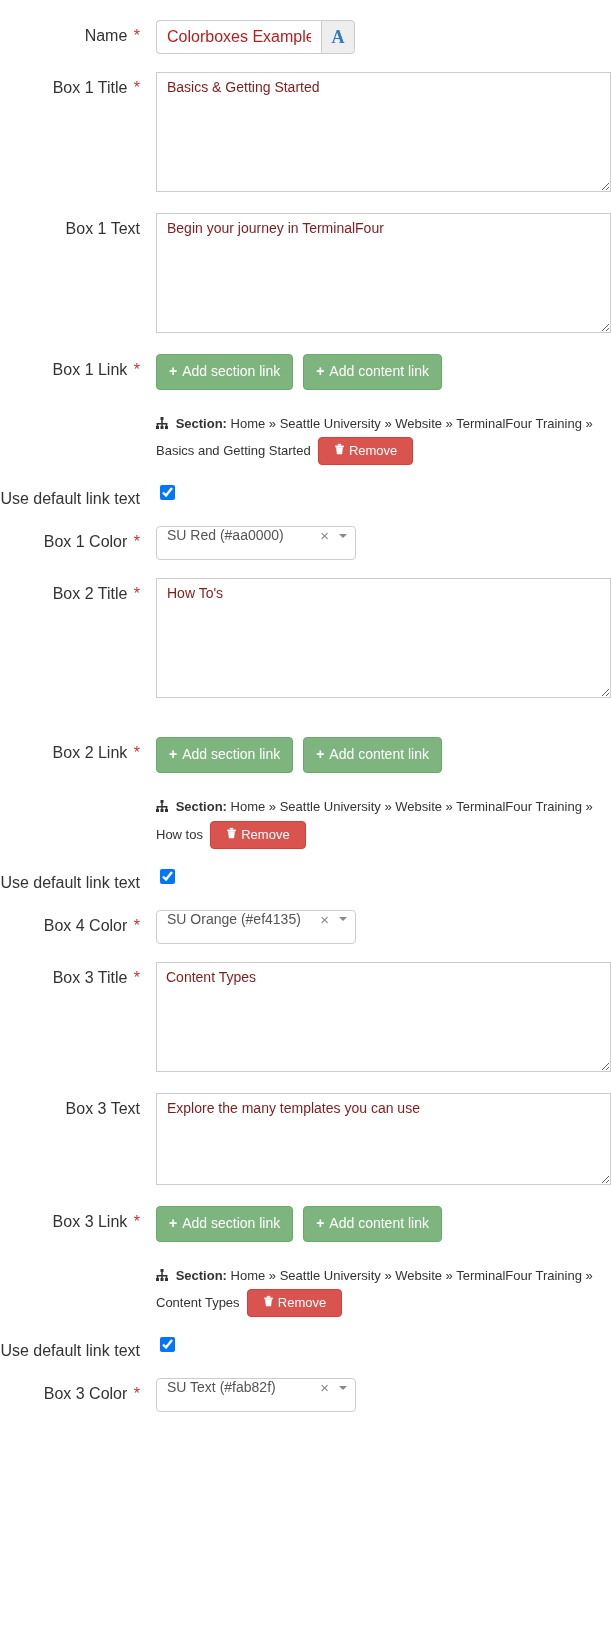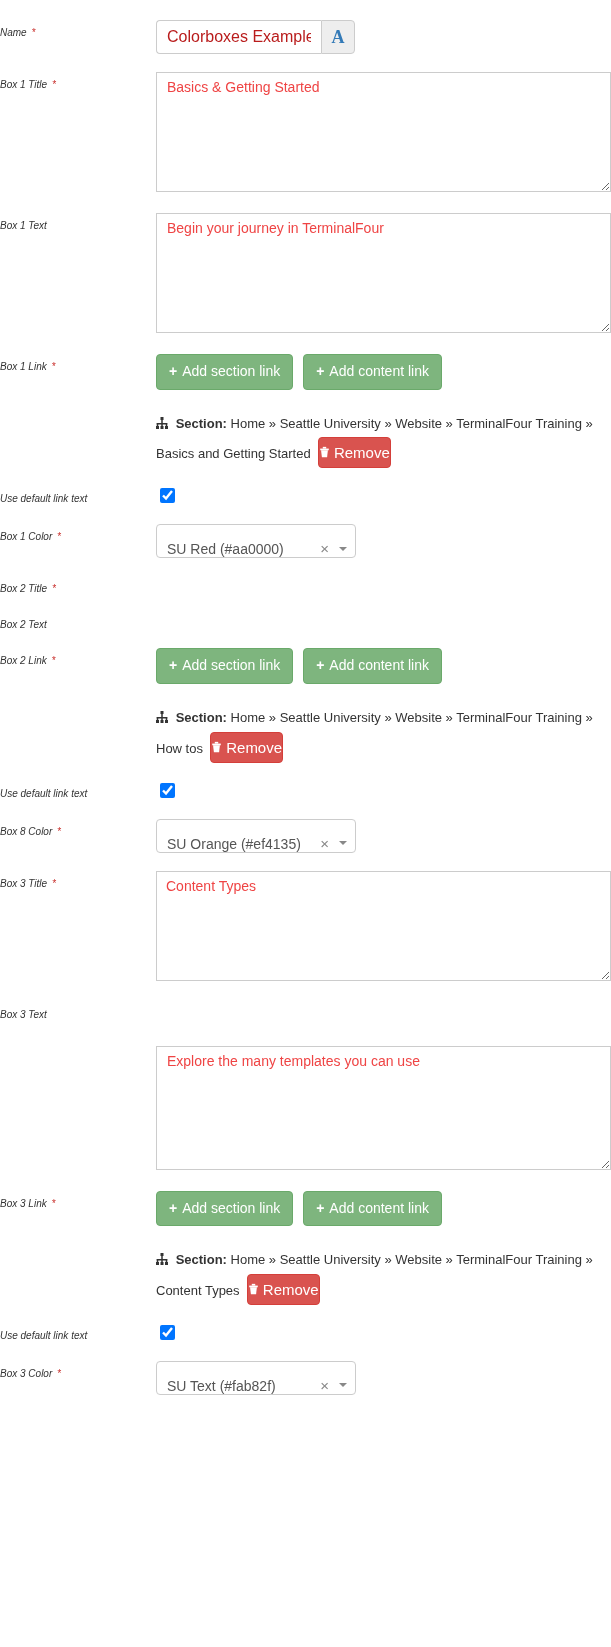--- a/index.html
+++ b/index.html
@@ -12,26 +12,25 @@
     background: #fff;
     width: 611px;
   }
   .form-row {
     display: flex;
     margin-bottom: 18px;
   }
   .label-col {
     width: 156px;
     min-width: 156px;
-    text-align: left;
+    text-align: right;
     padding-right: 16px;
     padding-top: 7px;
     color: #333;
-    font-size: 10px;
-    font-style: italic;
+    font-size: 16px;
   }
   .label-col .req { color: #c9302c; margin-left: 2px; }
   .field-col {
     flex: 1;
     min-width: 0;
   }
   .name-group {
     display: flex;
   }
   .name-input {
@@ -60,37 +59,37 @@
   }
   .textarea {
     width: 455px;
     max-width: 455px;
     height: 120px;
     padding: 6px 10px;
     border: 1px solid #ccc;
     border-radius: 0;
     font-size: 14px;
     font-family: inherit;
-    color: #ef4444;
+    color: #7f1d1d;
     resize: vertical;
   }
   .btn {
     display: inline-flex;
     align-items: center;
     padding: 7px 12px;
     border: 1px solid transparent;
     border-radius: 4px;
     font-size: 14px;
     color: #fff;
     cursor: pointer;
     margin-right: 6px;
     line-height: 1.4;
   }
   .btn-green { background: #7eb57e; border-color: #6aa96a; }
-  .btn-red { background: #d9534f; border-color: #d43f3a; font-size: 15px; padding: 4px 0; }
+  .btn-red { background: #d9534f; border-color: #d43f3a; font-size: 13px; padding: 4px 15px; }
   .plus-icon {
     font-weight: bold;
     margin-right: 5px;
     font-size: 14px;
   }
   .trash-icon {
     margin-right: 4px;
   }
   .section-line {
     margin-top: 22px;
@@ -105,21 +104,21 @@
     vertical-align: -1px;
   }
   .section-line b { font-weight: bold; }
   .checkbox {
     width: 15px;
     height: 15px;
     margin-top: 2px;
   }
   .select {
     display: inline-flex;
-    align-items: flex-end;
+    align-items: flex-start;
     border: 1px solid #ccc;
     border-radius: 4px;
     padding: 0 8px 0 10px;
     height: 34px;
     width: 200px;
     font-size: 14px;
     color: #555;
     justify-content: space-between;
   }
   .select .clr {
@@ -232,26 +231,26 @@
         <span class="caret"></span>
       </span>
     </div>
   </div>
 </div>
 
 <div class="form-row">
   <div class="label-col">
     <span>Box 2 Title</span><span class="req"> *</span>
   </div>
-</div>
-
-<div class="form-row">
-  <div class="label-col">
-    <span>Box 2 Text</span>
-  </div>
+  <div class="field-col">
+    <textarea class="textarea" style="">How To's</textarea>
+  </div>
+</div>
+
+<div class="form-row">
 </div>
 
 <div class="form-row">
   <div class="label-col">
     <span>Box 2 Link</span><span class="req"> *</span>
   </div>
   <div class="field-col">
     <button class="btn btn-green">
       <span class="plus-icon">+</span>
         <span>Add section link</span>
@@ -290,21 +289,21 @@
   <div class="label-col">
     <span>Use default link text</span>
   </div>
   <div class="field-col">
     <input type="checkbox" class="checkbox" checked="" style="">
   </div>
 </div>
 
 <div class="form-row">
   <div class="label-col">
-    <span>Box 8 Color</span><span class="req"> *</span>
+    <span>Box 4 Color</span><span class="req"> *</span>
   </div>
   <div class="field-col">
     <div class="select">
       <span>SU Orange (#ef4135)</span>
       <span class="sel-right">
         <span class="clr">×</span>
         <span class="caret"></span>
       </span>
     </div>
   </div>
@@ -317,21 +316,21 @@
   <div class="field-col">
     <textarea class="textarea" style="height: 110px; padding-left: 9px;">Content Types</textarea>
   </div>
 </div>
 
 <div class="form-row">
   <div class="label-col">
     <span>Box 3 Text</span>
   </div>
   <div class="field-col">
-    <textarea class="textarea" style="height: 124px; margin-top: 44px;">Explore the many templates you can use</textarea>
+    <textarea class="textarea" style="height: 92px;">Explore the many templates you can use</textarea>
   </div>
 </div>
 
 <div class="form-row">
   <div class="label-col">
     <span>Box 3 Link</span><span class="req"> *</span>
   </div>
   <div class="field-col">
     <button class="btn btn-green">
       <span class="plus-icon">+</span>

